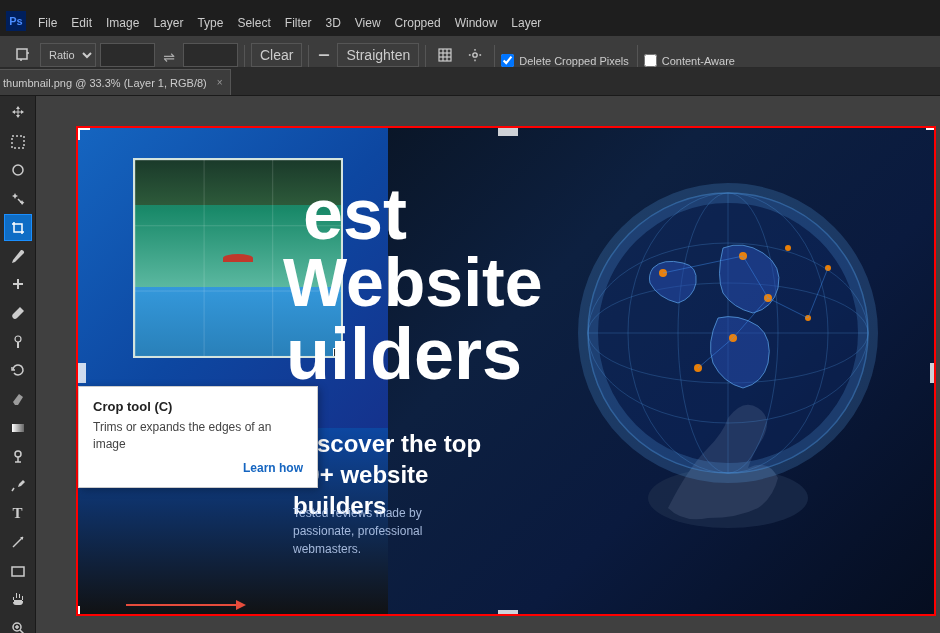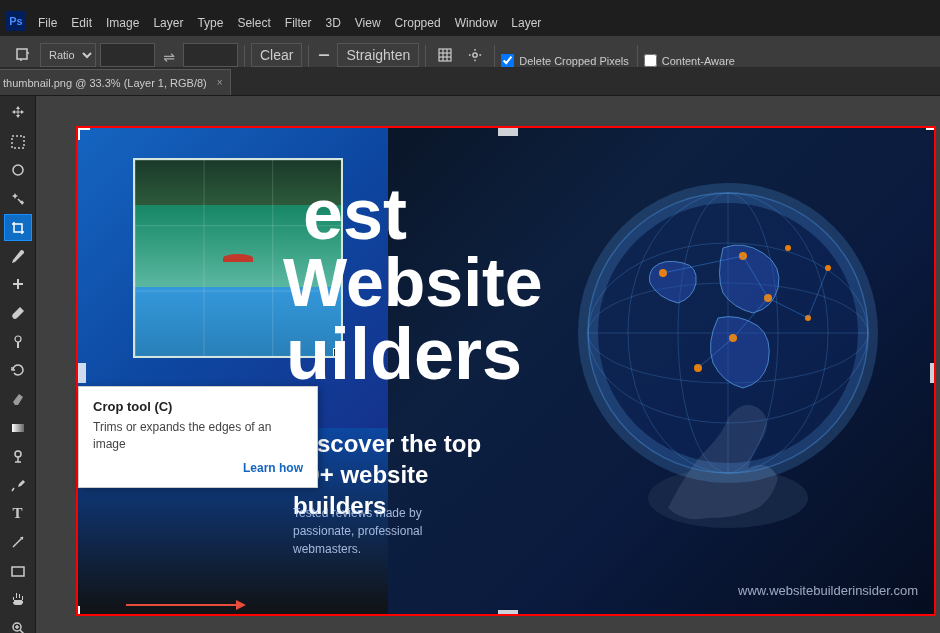--- a/index.html
+++ b/index.html
@@ -644,21 +644,20 @@
           <div class="thumbnail-water"></div>
           <div class="thumbnail-grid"></div>
           <div class="thumbnail-resize">⤡</div>
         </div>
 
         <div class="img-text-est">est</div>
         <div class="img-text-website">Website</div>
         <div class="img-text-builders">uilders</div>
         <div class="img-text-discover">Discover the top 20+ website builders</div>
         <div class="img-text-tested">Tested reviews made by passionate, professional webmasters.</div>
-        <div class="img-text-url">www.websitebuilderinsider.com</div>
 
         <div class="crop-corner tl"></div>
         <div class="crop-corner tr"></div>
         <div class="crop-corner bl"></div>
         <div class="crop-corner br"></div>
 
         <div style="position:absolute; top:50%; left:0; width:8px; height:20px; background:rgba(255,255,255,0.8); transform:translateY(-50%);"></div>
         <div style="position:absolute; top:50%; right:0; width:8px; height:20px; background:rgba(255,255,255,0.8); transform:translateY(-50%);"></div>
         <div style="position:absolute; top:0; left:50%; width:20px; height:8px; background:rgba(255,255,255,0.8); transform:translateX(-50%);"></div>
         <div style="position:absolute; bottom:0; left:50%; width:20px; height:8px; background:rgba(255,255,255,0.8); transform:translateX(-50%);"></div>

